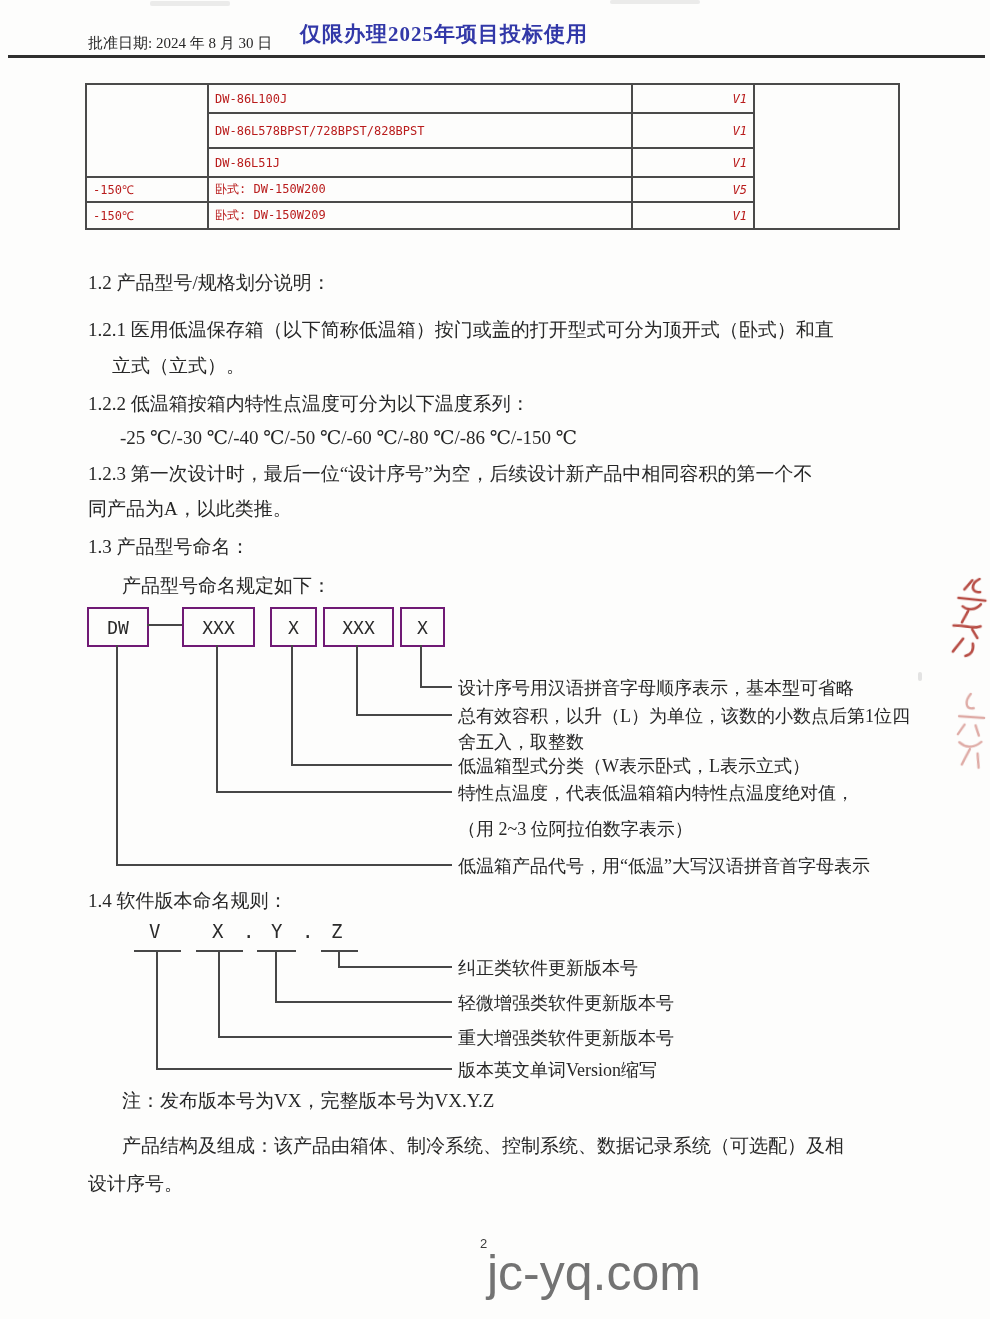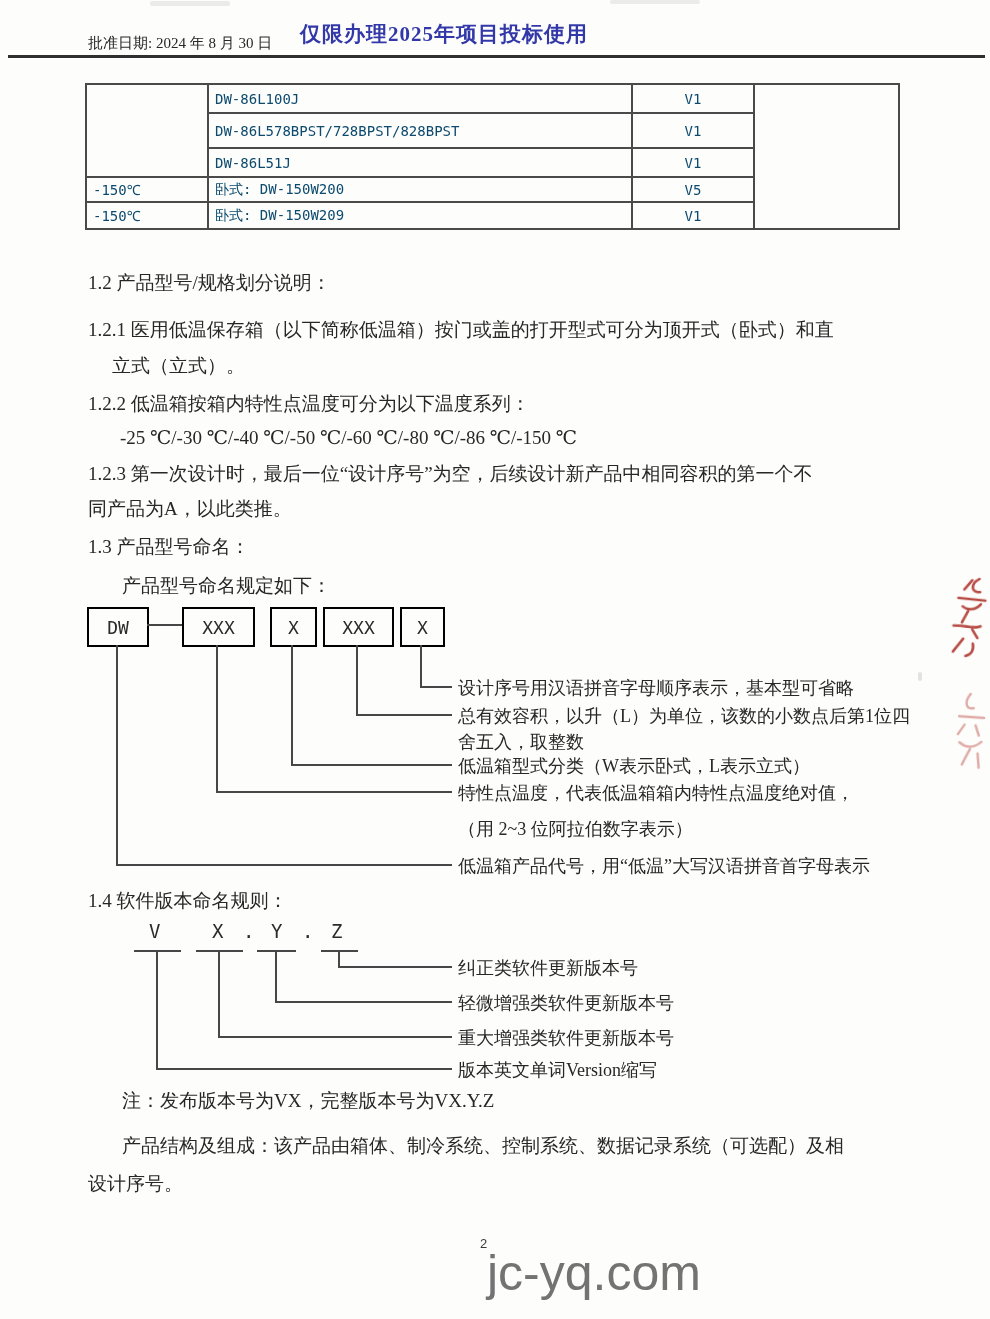--- a/index.html
+++ b/index.html
@@ -20,30 +20,30 @@
     position:absolute;left:300px;top:20px;
     font-size:21px;font-weight:700;color:#3238a8;
     letter-spacing:1px;white-space:nowrap;
   }
   .header-rule{position:absolute;left:8px;top:55px;width:977px;height:3px;background:#2f2f2f;}
   
   table.spec{
     position:absolute;left:85px;top:83px;
     border-collapse:collapse;table-layout:fixed;
     font-family:"DejaVu Sans Mono","Liberation Mono",monospace;
-    font-size:14px;color:#0c4a6e;
+    font-size:12px;color:#b91c1c;
   }
   table.spec td{border:2px solid #4a4a4a;padding:0 6px;overflow:hidden;}
   td.c1{width:108px;}
   td.c2{width:410px;}
-  td.c3{width:108px;text-align:center;}
+  td.c3{width:108px;text-align:right;font-style:italic;}
   td.c4{width:131px;}
   
   .dbox{
-    position:absolute;border:2px solid #000000;
+    position:absolute;border:2px solid #701a75;
     display:flex;align-items:center;justify-content:center;
     font-family:"DejaVu Sans Mono","Liberation Mono",monospace;
     font-size:18px;color:#2b2b2b;background:#fdfdfc;
   }
   .hline{position:absolute;height:2px;background:#474747;}
   .vline{position:absolute;width:2px;background:#474747;}
   .vtoken{position:absolute;font-size:19px;font-family:"DejaVu Sans Mono","Liberation Mono",monospace;color:#2b2b2b;}
   .uline{position:absolute;height:2px;background:#474747;}
   
   .pagenum{position:absolute;left:480px;top:1236px;font-size:13px;font-family:"Liberation Sans",sans-serif;color:#3a3a3a;}

